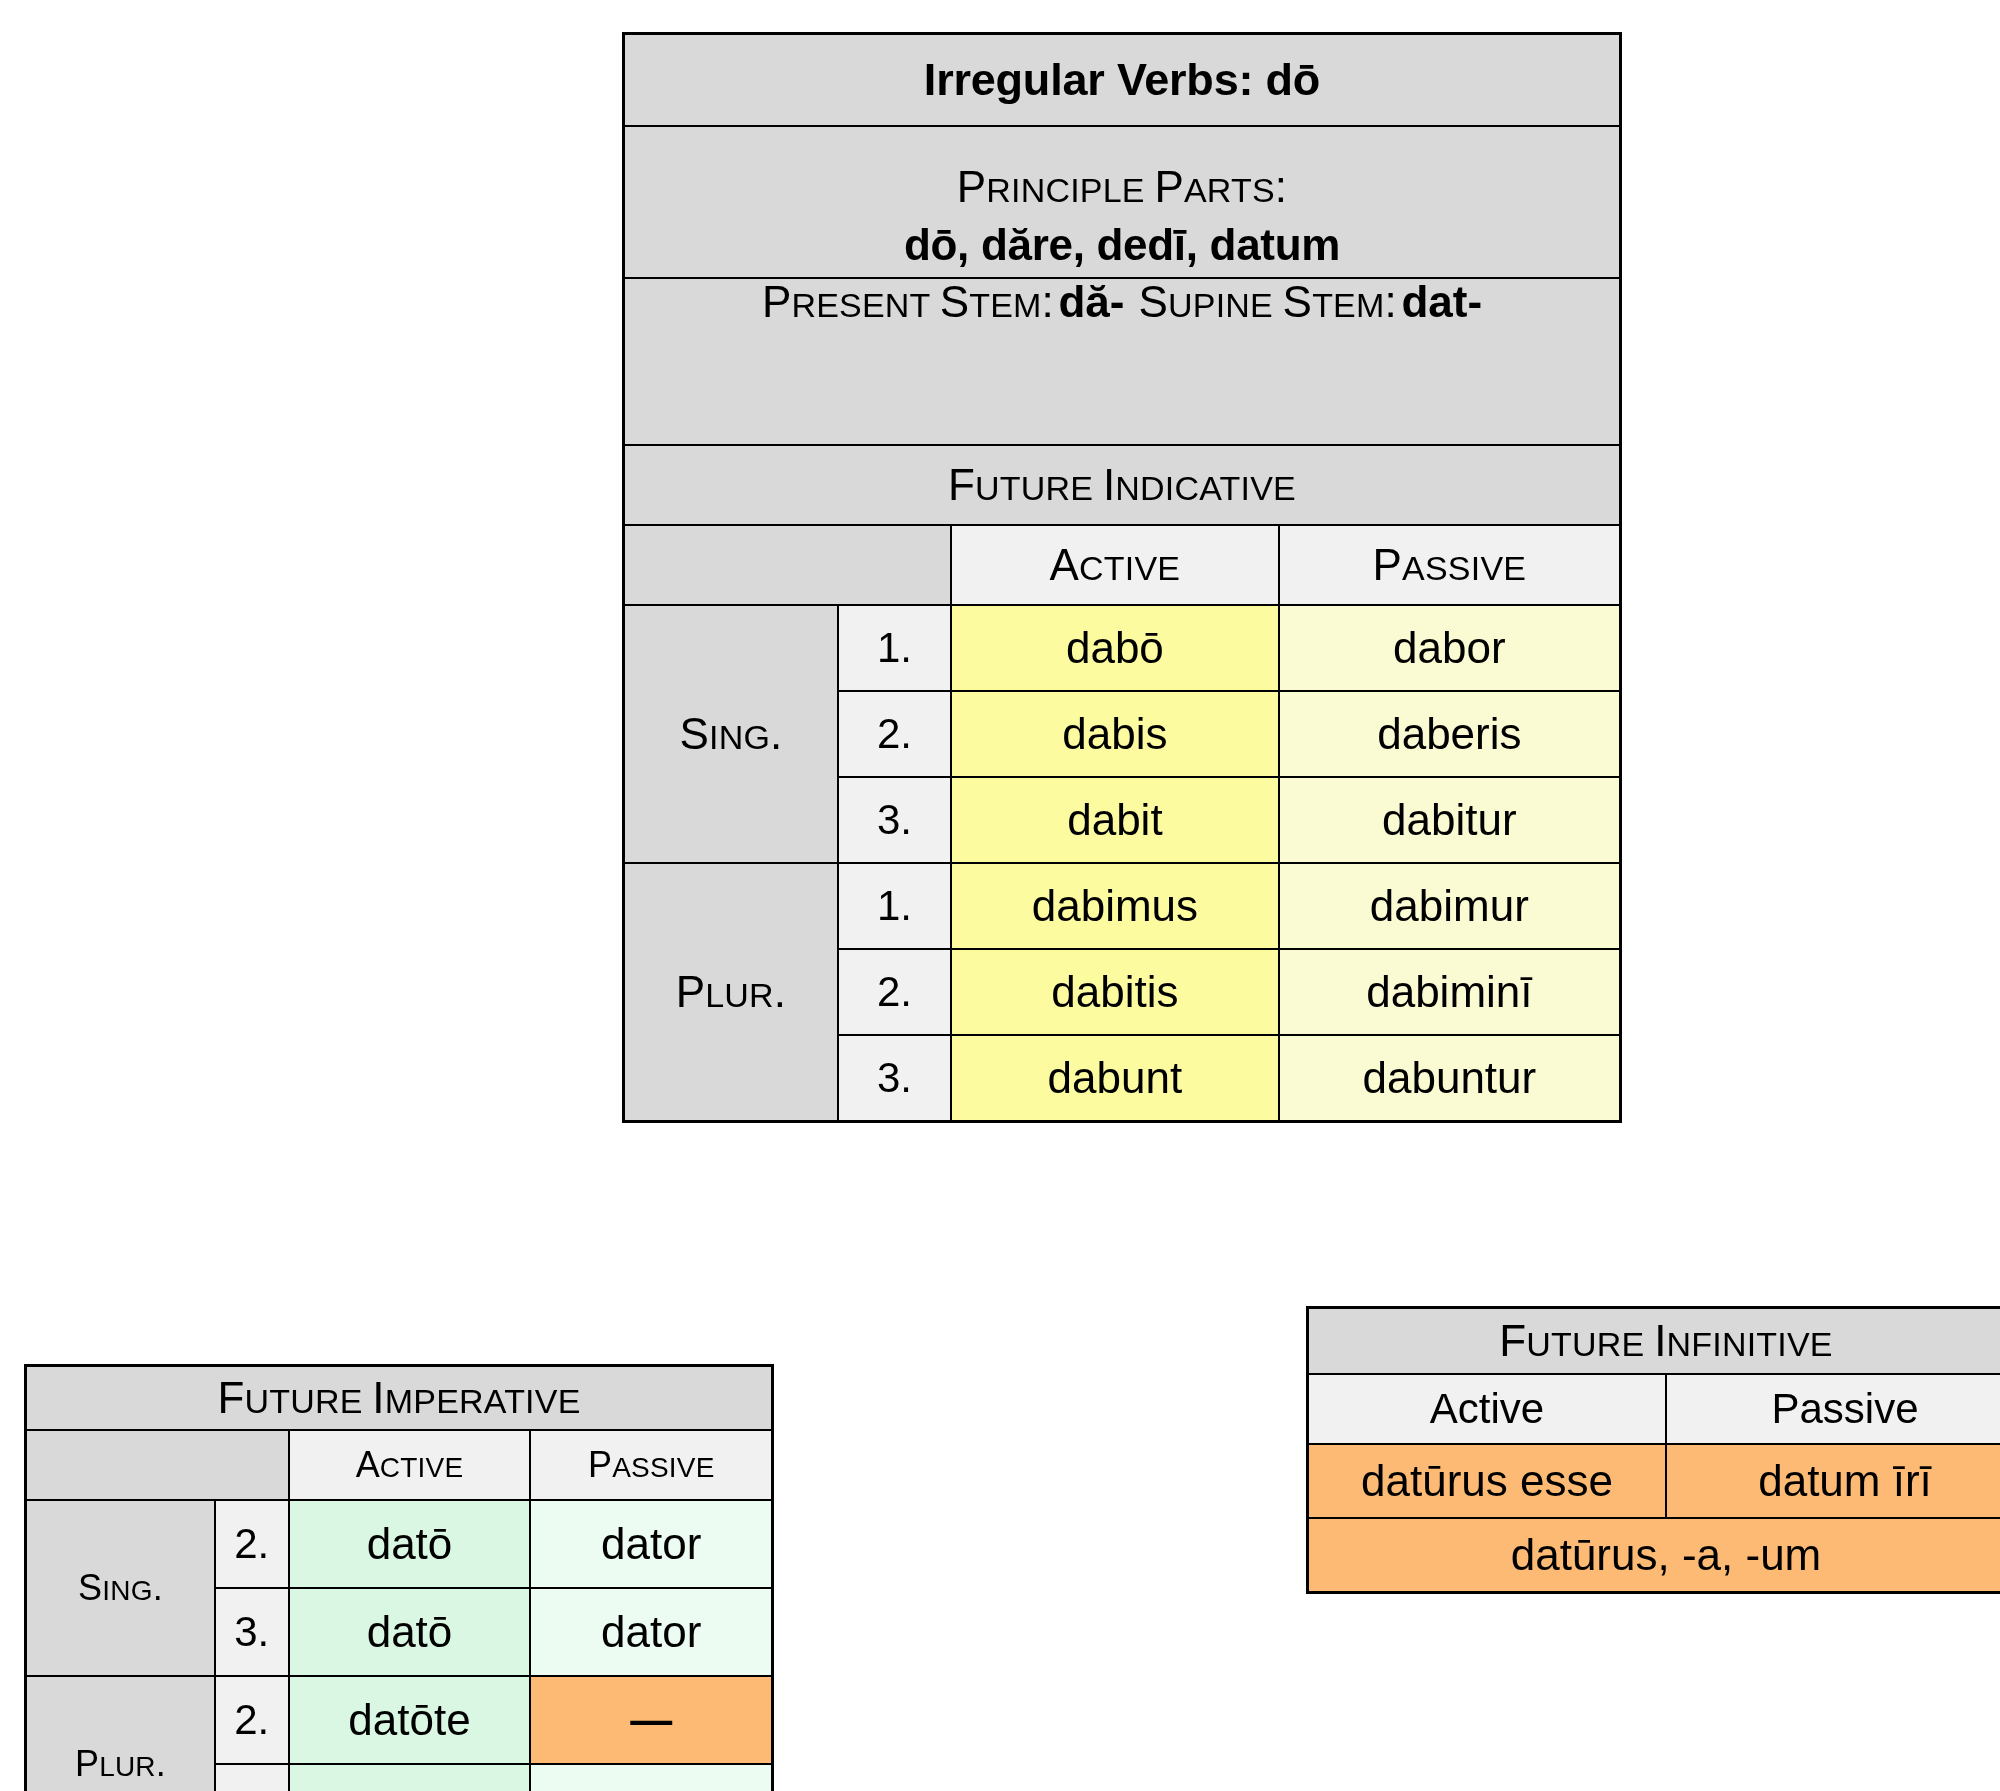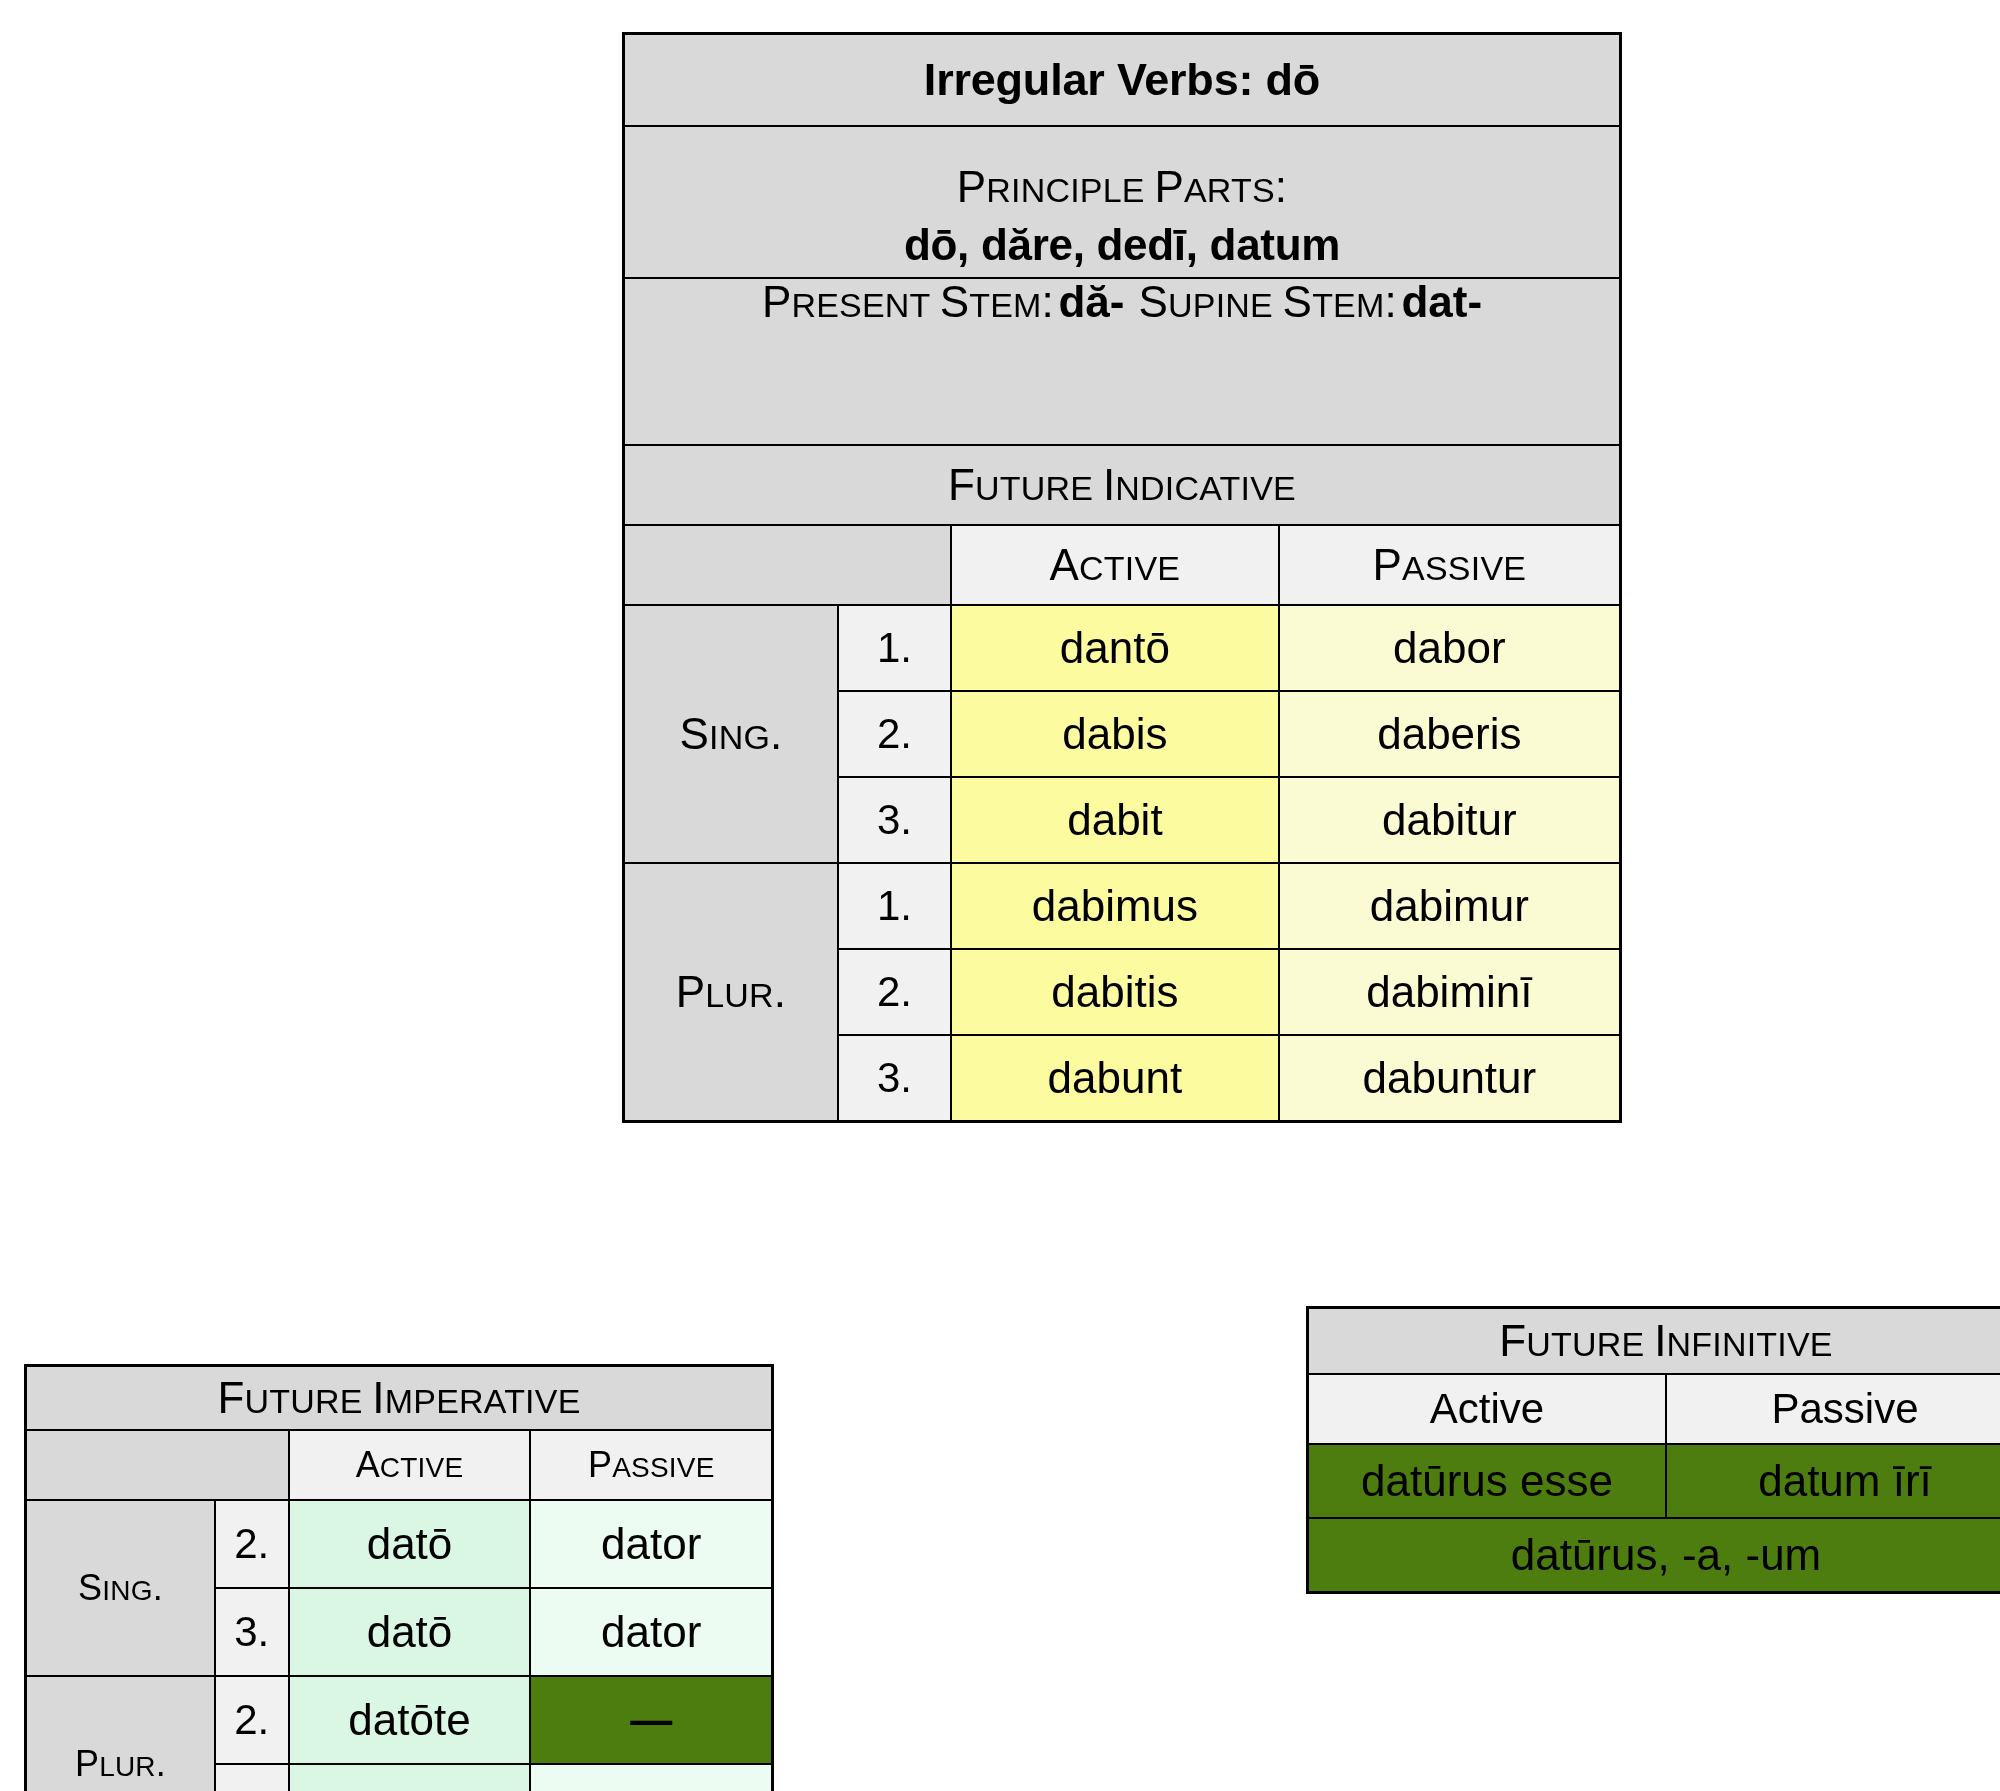--- a/index.html
+++ b/index.html
@@ -34,21 +34,21 @@
   }
 
   
   .hdr        { background: #d9d9d9; }
   .subhdr     { background: #f1f1f1; }
   .numcell    { background: #f1f1f1; }
   .act-y      { background: #fcfba0; }
   .pas-y      { background: #fbfbd3; }
   .act-g      { background: #d9f7e2; }
   .pas-g      { background: #ecfcf3; }
-  .plain      { background: #4d7c0f; }
+  .plain      { background: #fdba74; }
 
   
   .title {
     font-weight: bold;
     font-size: 45px;
     letter-spacing: -0.2px;
   }
   
   .sc {
     font-size: 34px;
@@ -196,21 +196,21 @@
       <td class="subhdr">
         <span class="sc"><span class="cap">P</span>ASSIVE</span>
       </td>
     </tr>
 
     <tr class="r-body">
       <td class="hdr" rowspan="3">
         <span class="sc"><span class="cap">S</span>ING<span class="cap">.</span></span>
       </td>
       <td class="numcell"><span class="num">1.</span></td>
-      <td class="act-y"><span class="word">dantō</span></td>
+      <td class="act-y"><span class="word">dabō</span></td>
       <td class="pas-y"><span class="word">dabor</span></td>
     </tr>
     <tr class="r-body">
       <td class="numcell"><span class="num">2.</span></td>
       <td class="act-y"><span class="word">dabis</span></td>
       <td class="pas-y"><span class="word">daberis</span></td>
     </tr>
     <tr class="r-body">
       <td class="numcell"><span class="num">3.</span></td>
       <td class="act-y"><span class="word">dabit</span></td>

